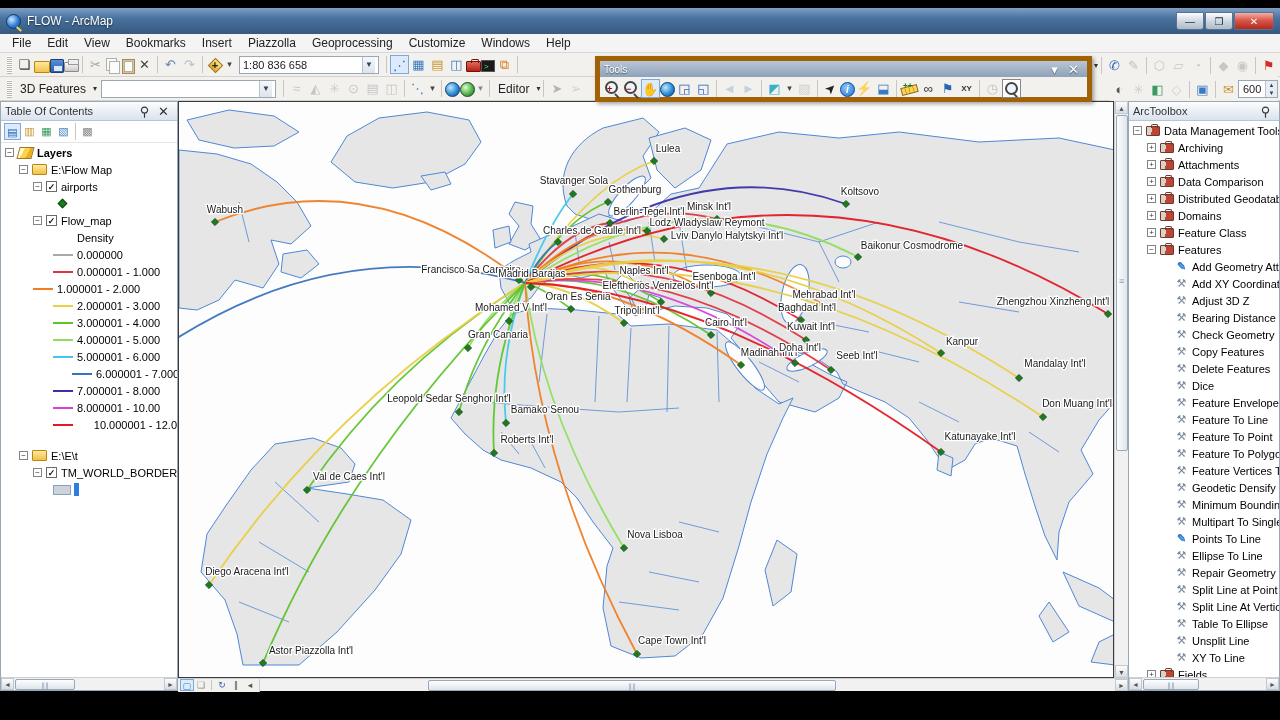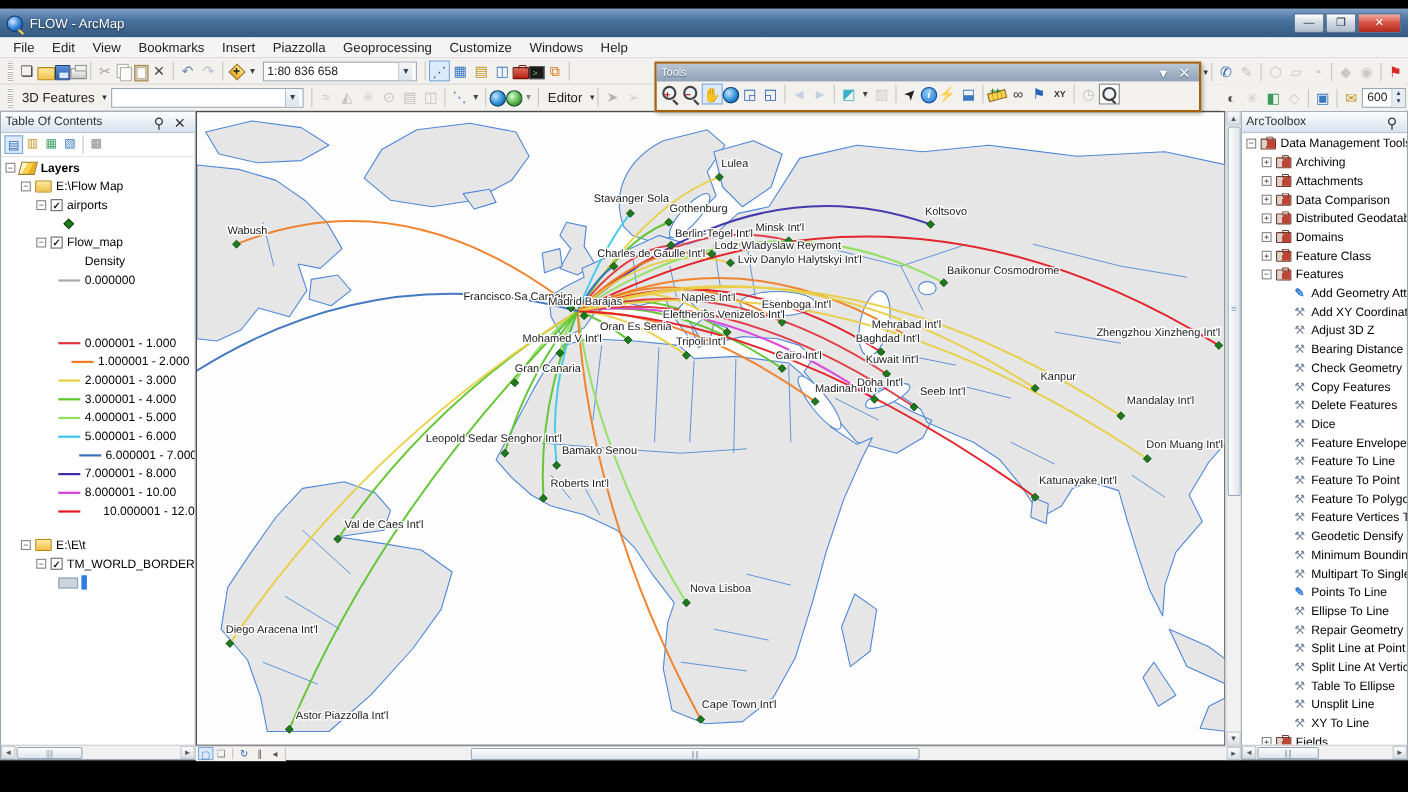--- a/index.html
+++ b/index.html
@@ -54,21 +54,21 @@
   .tool-label{padding:0 5px;white-space:nowrap;}
   .dd{font-size:8px;color:#333;margin-left:2px;}
   #toolbar1-right,#toolbar2-right{position:absolute;right:2px;top:0;height:24px;display:flex;align-items:center;background:var(--chrome);}
   #spinner{width:40px;height:18px;border:1px solid #9aa7b5;background:#fff;display:flex;align-items:center;}
   #spinner .val{flex:1;padding-left:4px;font-size:11px;}
   #spinner .steps{width:12px;display:flex;flex-direction:column;border-left:1px solid #b7c2cf;}
   #spinner .steps span{height:8px;font-size:6px;line-height:8px;text-align:center;background:#e8edf3;color:#345;}
 
   
   #tools-window{position:absolute;left:595px;top:48px;width:497px;height:46px;z-index:50;
-    background:var(--chrome);border:2px solid #a16207;box-shadow:2px 2px 4px rgba(0,0,0,.35);}
+    background:var(--chrome);border:5px solid #a16207;box-shadow:2px 2px 4px rgba(0,0,0,.35);}
   #tools-title{height:16px;background:linear-gradient(#b9c6d6,#8fa2b8);display:flex;align-items:center;
     color:#fff;font-size:10px;padding:0 4px;text-shadow:0 1px 1px #456;}
   #tools-title .spacer{flex:1;}
   #tools-row{display:flex;align-items:center;padding:2px 3px;}
 
   
   .i-folder{background:linear-gradient(#ffe9a0,#f0c14b);border:1px solid #b8860b;width:16px;height:12px;margin-top:4px;border-radius:1px;}
   .i-floppy{background:linear-gradient(#5a8ed6,#2c5fae);border:1px solid #1d3f78;width:14px;height:14px;margin-top:3px;border-radius:1px;position:relative;}
   .i-floppy::after{content:"";position:absolute;left:3px;bottom:1px;width:8px;height:5px;background:#dce8f8;}
   .i-printer{background:linear-gradient(#fafafa,#c9c9c9);border:1px solid #8a8a8a;width:15px;height:10px;margin-top:5px;border-radius:1px;position:relative;}
@@ -371,25 +371,25 @@
         <span>Flow_map</span>
       </div>
       <div class="trow" style="padding-left:76px;">
         <span>Density</span>
       </div>
       <div id="legend-rows">
           <div class="trow" style="padding-left: 52px;">
             <span class="legend-swatch" style="border-top-color: rgb(169, 169, 169);"></span>
             <span>0.000000</span>
           </div>
-          <div class="trow" style="padding-left: 52px; margin-top: 40px;">
+          <div class="trow" style="padding-left: 52px;">
             <span class="legend-swatch" style="border-top-color: rgb(224, 53, 63);"></span>
             <span>0.000001 - 1.000</span>
           </div>
-          <div class="trow" style="padding-left: 64px;">
+          <div class="trow" style="padding-left: 32px;">
             <span class="legend-swatch" style="border-top-color: rgb(239, 125, 36);"></span>
             <span>1.000001 - 2.000</span>
           </div>
           <div class="trow" style="padding-left: 52px;">
             <span class="legend-swatch" style="border-top-color: rgb(232, 207, 69);"></span>
             <span>2.000001 - 3.000</span>
           </div>
           <div class="trow" style="padding-left: 52px;">
             <span class="legend-swatch" style="border-top-color: rgb(94, 196, 44);"></span>
             <span>3.000001 - 4.000</span>

